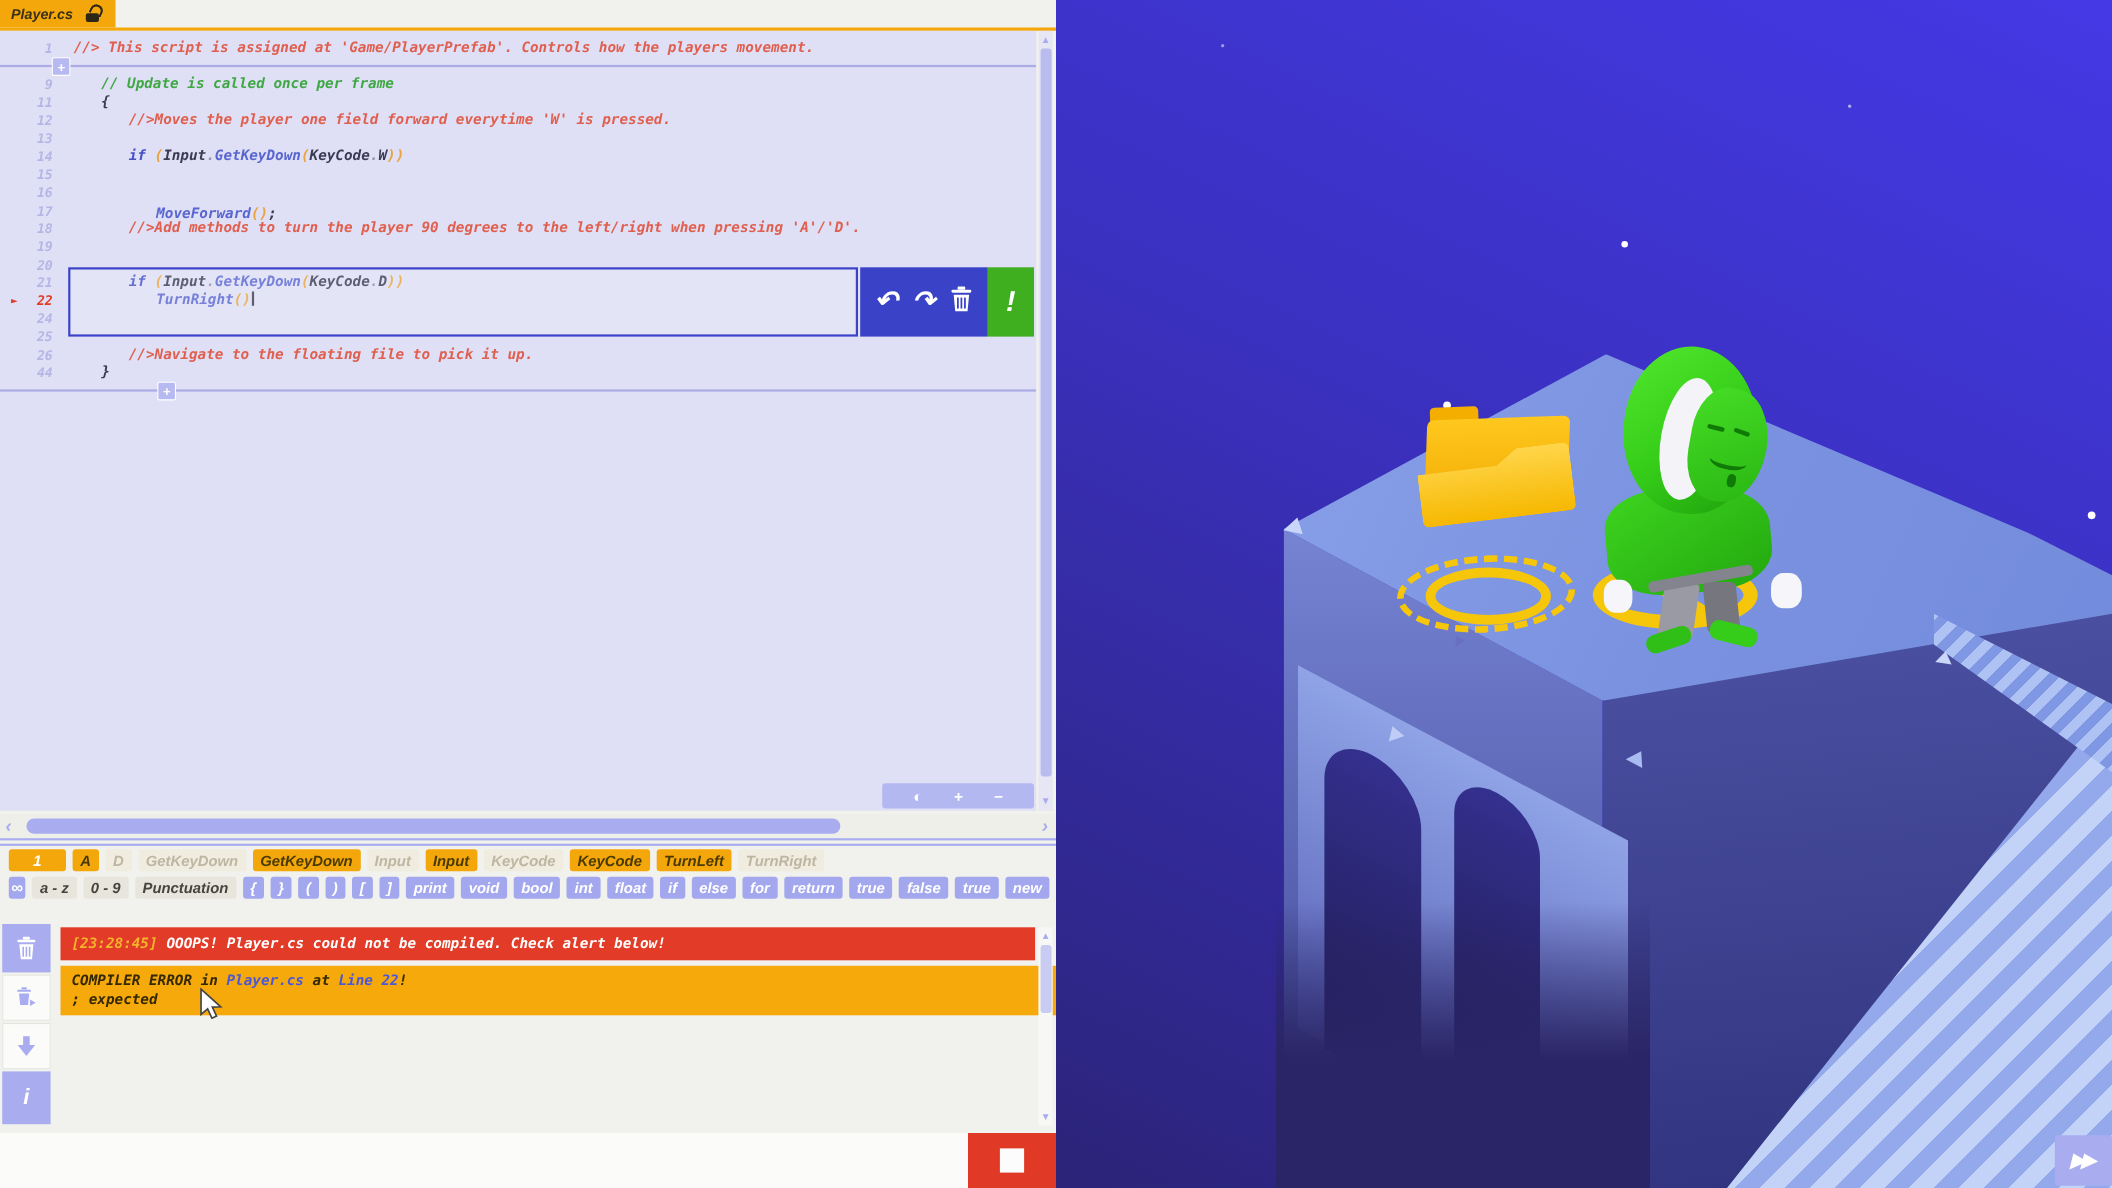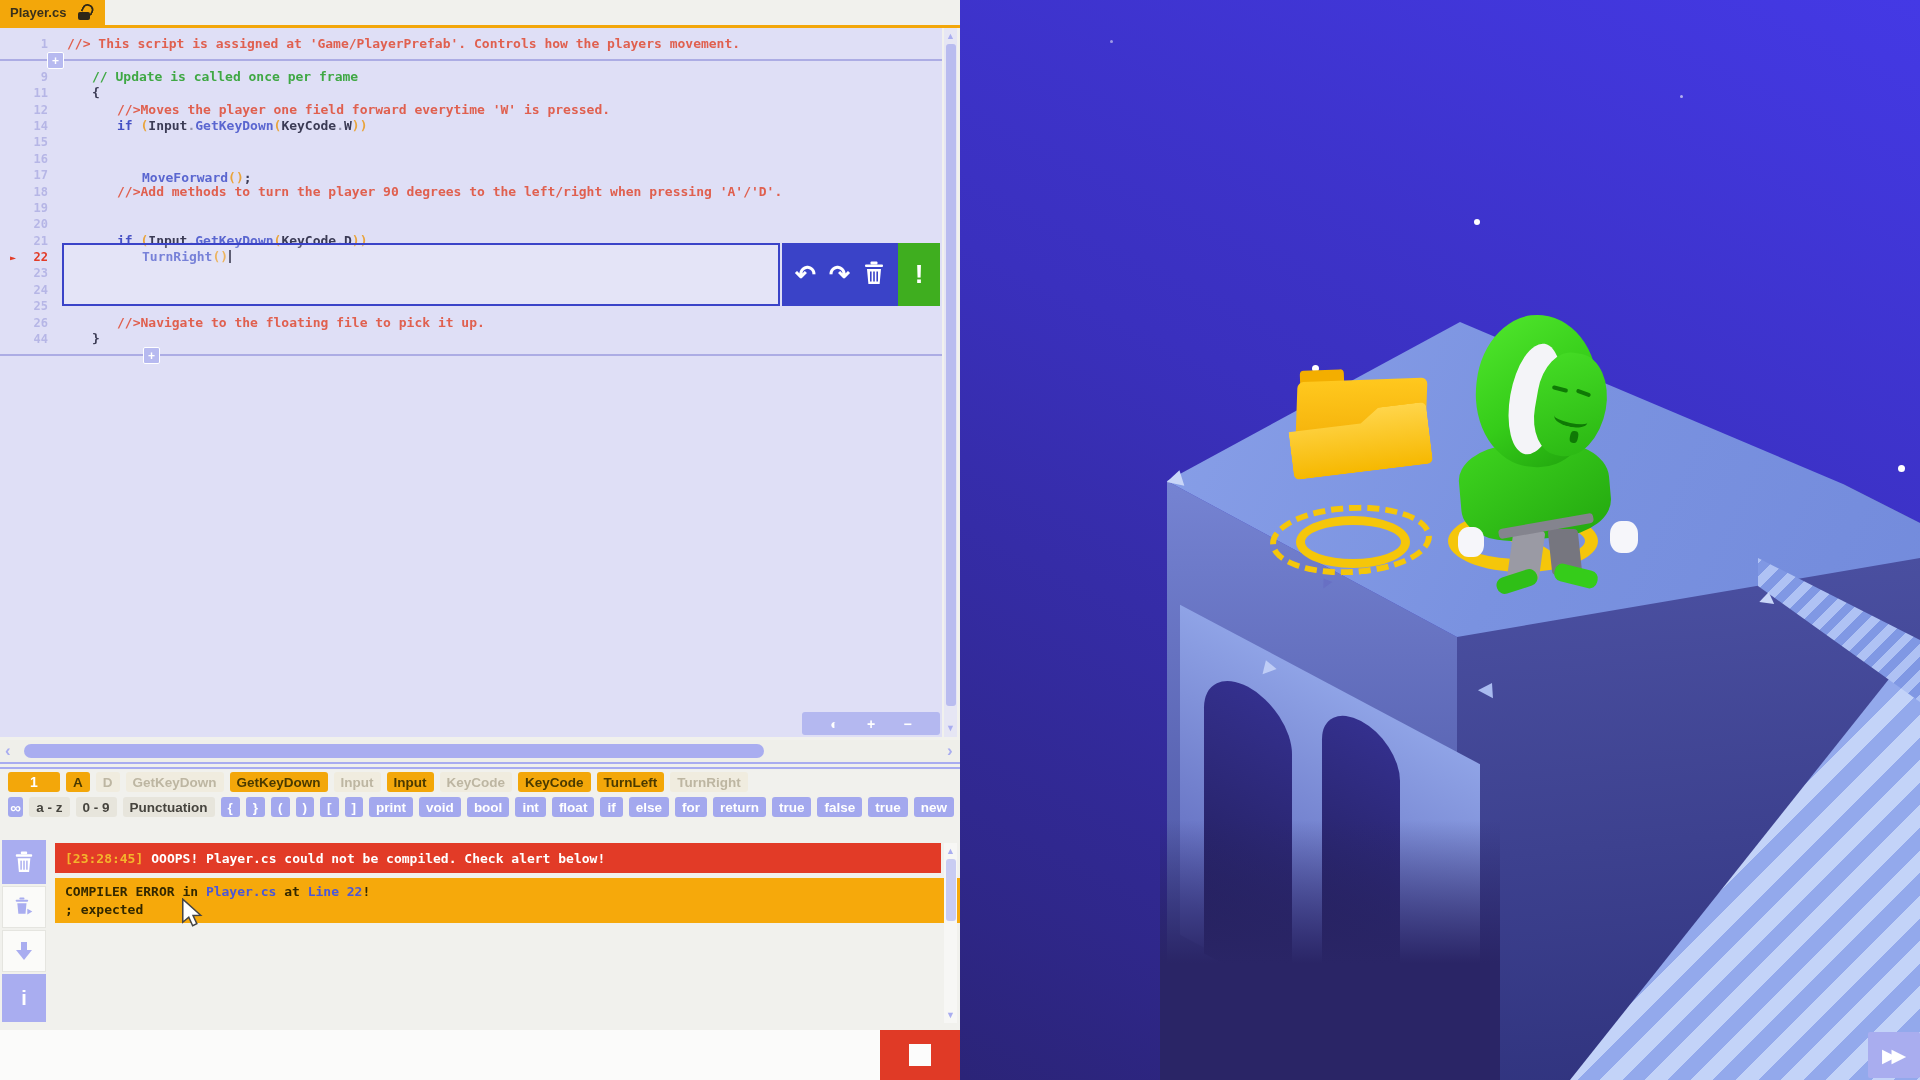--- a/index.html
+++ b/index.html
@@ -1,16 +1,16 @@
 <!DOCTYPE html>
 <html><head>
 <meta charset="utf-8">
 <style>
   html,body{margin:0;padding:0;width:1920px;height:1080px;overflow:hidden;background:#111;font-family:"Liberation Sans",sans-serif;}
-  #stage{position:relative;width:1920px;height:1080px;overflow:hidden;}
+  #stage{position:relative;width:1920px;height:1080px;overflow:hidden;font-style:italic;}
 
   
   .left-panel{position:absolute;left:0;top:0;width:960px;height:1080px;background:#F1F1ED;}
   .tab-bar{position:absolute;left:0;top:0;width:960px;height:25px;background:#F1F1ED;border-bottom:3px solid #F3A70A;}
   .tab{position:absolute;left:0;top:0;height:25px;padding:0 14px 0 10px;background:#F3A70A;display:flex;align-items:center;gap:10px;font-weight:bold;font-size:13px;color:#39301B;}
   .lock{position:relative;width:15px;height:16px;}
   .lock .body{position:absolute;left:2px;top:7px;width:12px;height:8px;background:#2E2718;border-radius:2px;}
   .lock .shackle{position:absolute;left:6px;top:-1px;width:8px;height:8px;border:2.5px solid #2E2718;border-bottom:none;border-radius:6px 6px 0 0;transform:rotate(26deg);}
 
   .code-area{position:absolute;left:0;top:28px;width:942px;height:709px;background:#DFDFF6;overflow:hidden;}
@@ -139,30 +139,30 @@
     <div class="code-area">
       <div class="code-rows">
           <div class="code-row"><span class="gutter">1</span><span class="code-text" style="padding-left: 7px;"><span class="tk-cmt-task">//&gt; This script is assigned at 'Game/PlayerPrefab'. Controls how the players movement.</span></span></div>
           <div class="fold-row">
             <div class="fold-line"></div>
             <div class="fold-box" style="left: 47px;">+</div>
           </div>
           <div class="code-row"><span class="gutter">9</span><span class="code-text" style="padding-left: 32px;"><span class="tk-cmt">// Update is called once per frame</span></span></div>
           <div class="code-row"><span class="gutter">11</span><span class="code-text" style="padding-left: 32px;"><span class="tk-ident">{</span></span></div>
           <div class="code-row"><span class="gutter">12</span><span class="code-text" style="padding-left: 57px;"><span class="tk-cmt-task">//&gt;Moves the player one field forward everytime 'W' is pressed.</span></span></div>
+          <div class="code-row"><span class="gutter">13</span><span class="code-text" style="padding-left: 57px;"></span></div>
           <div class="code-row"><span class="gutter">14</span><span class="code-text" style="padding-left: 57px;"><span class="tk-kw">if </span><span class="tk-paren">(</span><span class="tk-ident">Input</span><span class="tk-dot">.</span><span class="tk-fn">GetKeyDown</span><span class="tk-paren">(</span><span class="tk-ident">KeyCode</span><span class="tk-dot">.</span><span class="tk-ident">W</span><span class="tk-paren">))</span></span></div>
           <div class="code-row"><span class="gutter">15</span><span class="code-text" style="padding-left: 82px; margin-top: 36px;"><span class="tk-fn">MoveForward</span><span class="tk-paren">()</span><span class="tk-ident">;</span></span></div>
           <div class="code-row"><span class="gutter">16</span><span class="code-text" style="padding-left: 57px;"></span></div>
           <div class="code-row"><span class="gutter">17</span><span class="code-text" style="padding-left: 57px;"></span></div>
           <div class="code-row"><span class="gutter">18</span><span class="code-text" style="padding-left: 57px;"><span class="tk-cmt-task">//&gt;Add methods to turn the player 90 degrees to the left/right when pressing 'A'/'D'.</span></span></div>
           <div class="code-row"><span class="gutter">19</span><span class="code-text" style="padding-left: 57px;"></span></div>
           <div class="code-row"><span class="gutter">20</span><span class="code-text" style="padding-left: 57px;"></span></div>
           <div class="code-row"><span class="gutter">21</span><span class="code-text" style="padding-left: 57px;"><span class="tk-kw">if </span><span class="tk-paren">(</span><span class="tk-ident">Input</span><span class="tk-dot">.</span><span class="tk-fn">GetKeyDown</span><span class="tk-paren">(</span><span class="tk-ident">KeyCode</span><span class="tk-dot">.</span><span class="tk-ident">D</span><span class="tk-paren">))</span></span></div>
           <div class="code-row error"><span class="err-marker">►</span><span class="gutter">22</span><span class="code-text" style="padding-left: 82px;"><span class="tk-fn">TurnRight</span><span class="tk-paren">()</span><span class="caret"></span></span></div>
-          <div class="code-row"><span class="gutter">23</span><span class="code-text" style="padding-left: 57px;"></span></div>
           <div class="code-row"><span class="gutter">24</span><span class="code-text" style="padding-left: 57px;"></span></div>
           <div class="code-row"><span class="gutter">25</span><span class="code-text" style="padding-left: 57px;"></span></div>
           <div class="code-row"><span class="gutter">26</span><span class="code-text" style="padding-left: 57px;"><span class="tk-cmt-task">//&gt;Navigate to the floating file to pick it up.</span></span></div>
           <div class="code-row"><span class="gutter">44</span><span class="code-text" style="padding-left: 32px;"><span class="tk-ident">}</span></span></div>
           <div class="fold-row">
             <div class="fold-line"></div>
             <div class="fold-box" style="left: 143px;">+</div>
           </div>
         </div>
 

